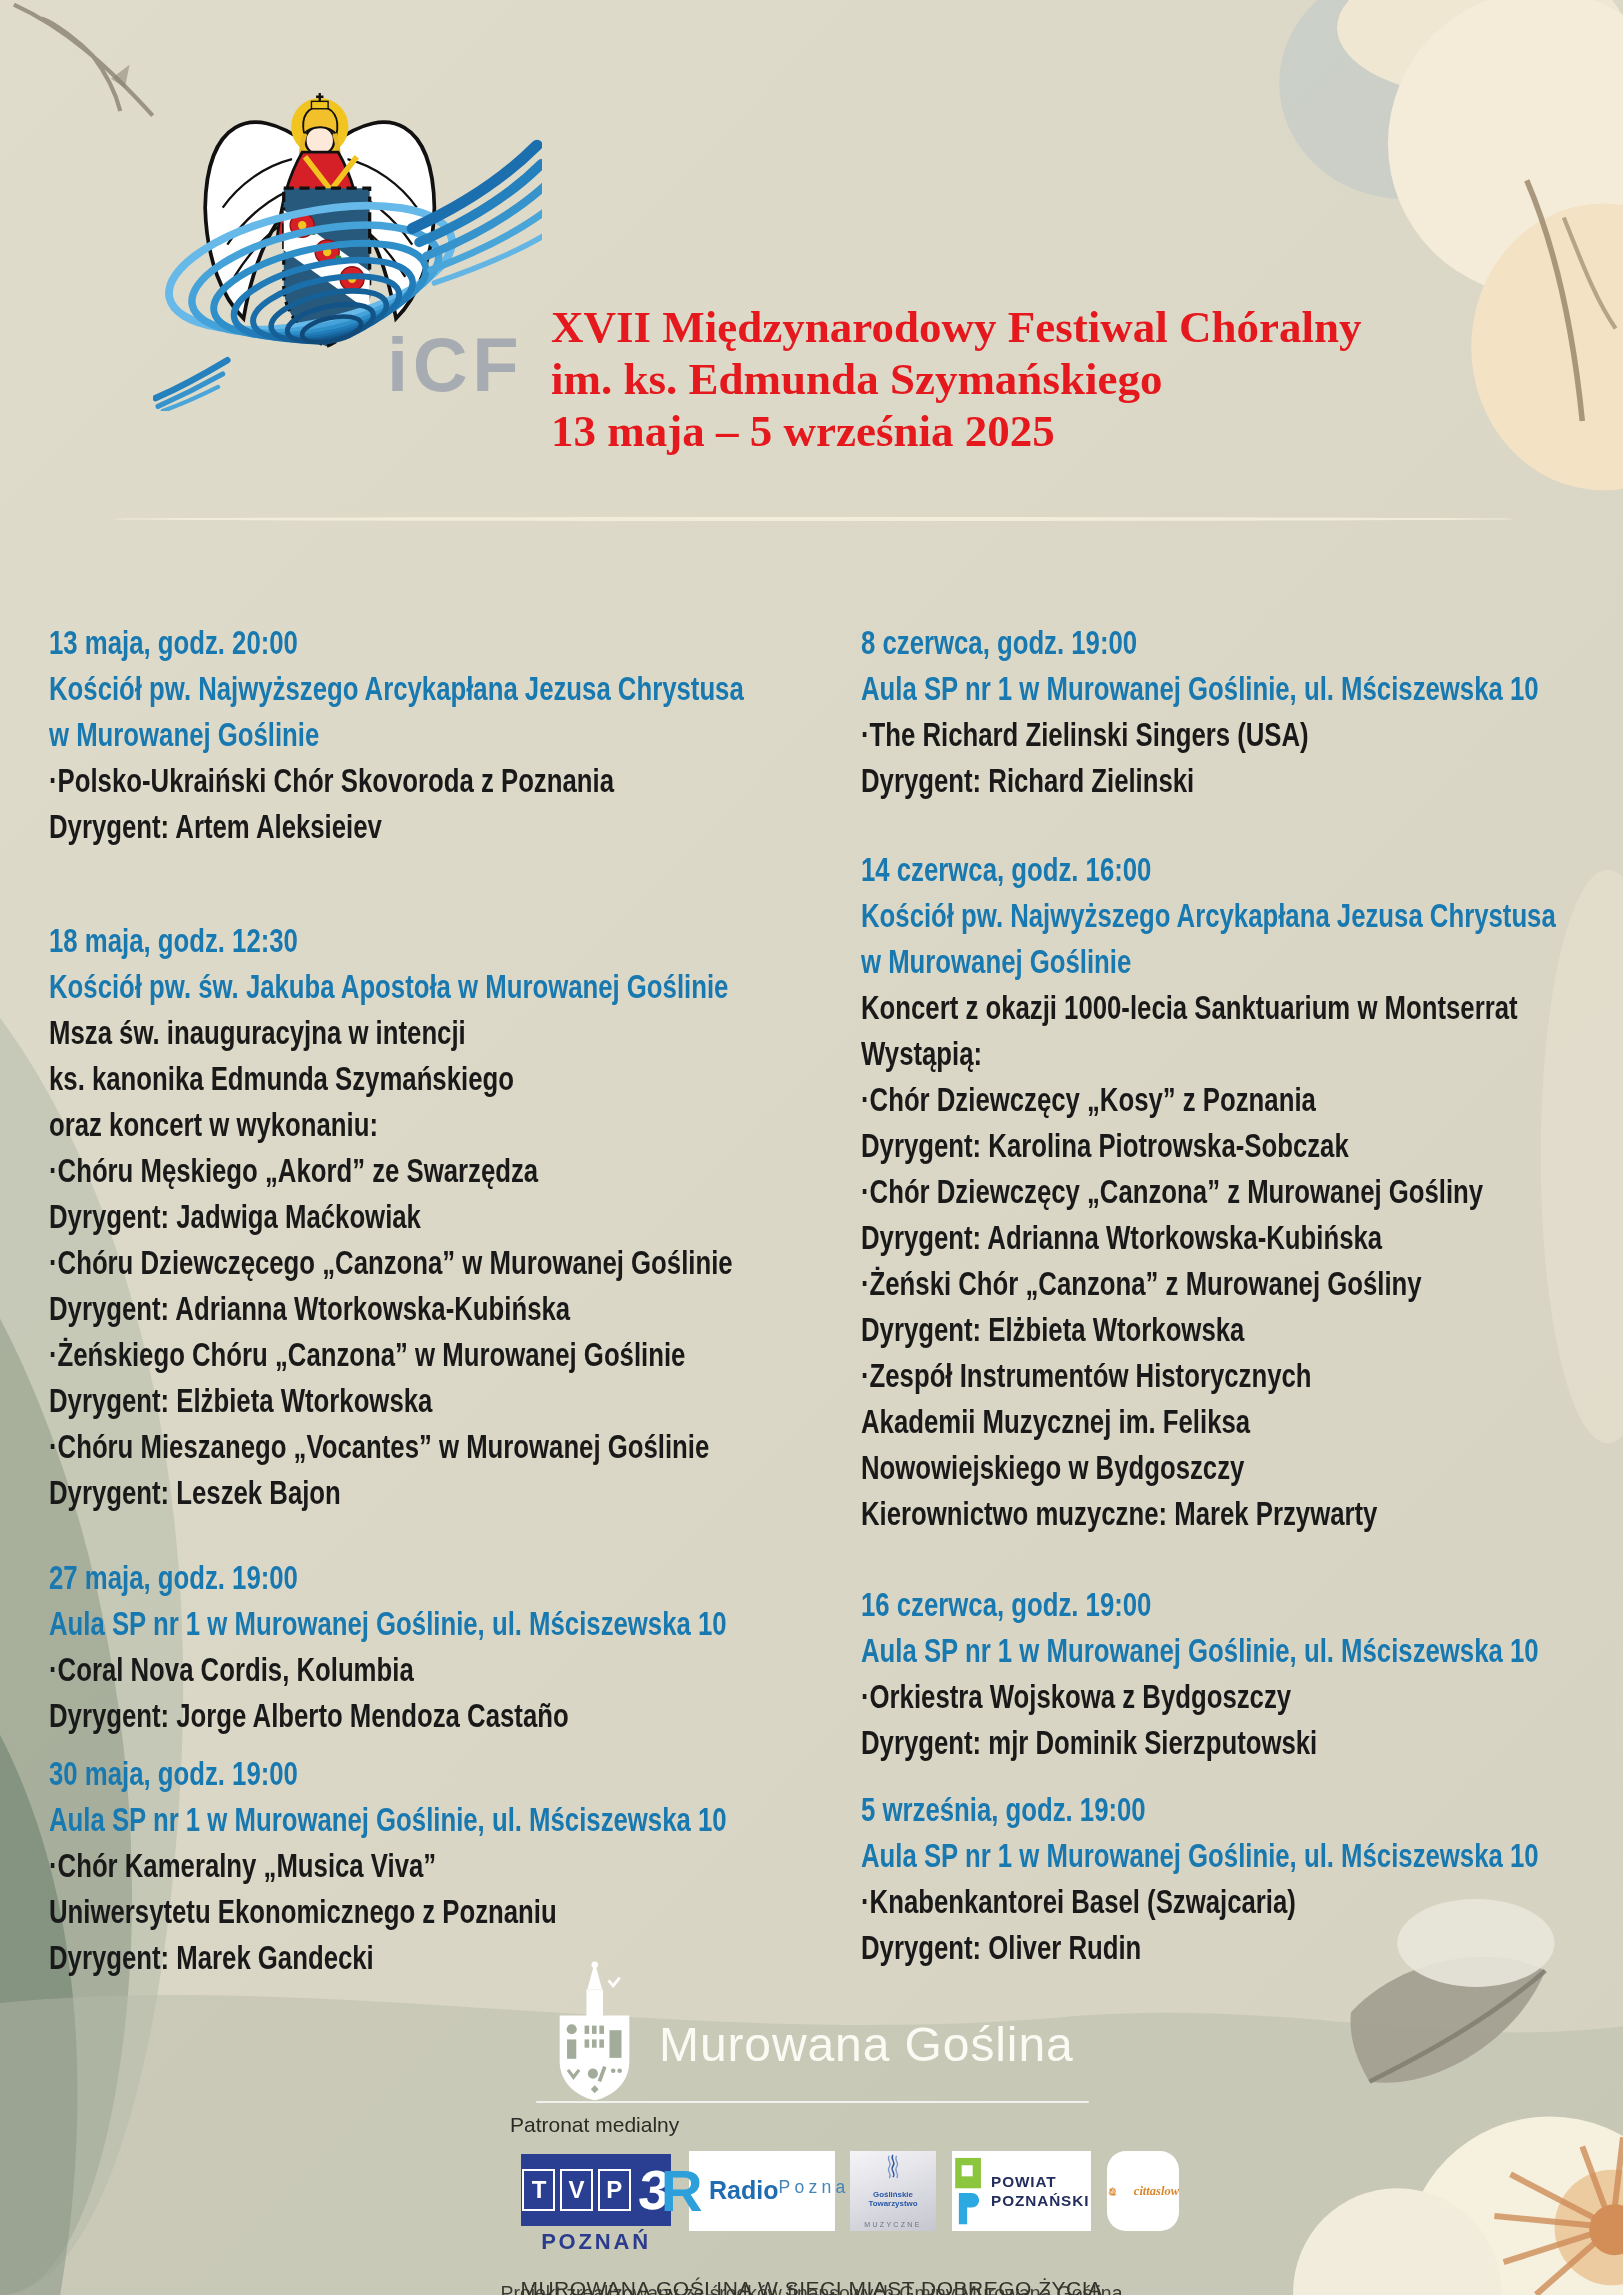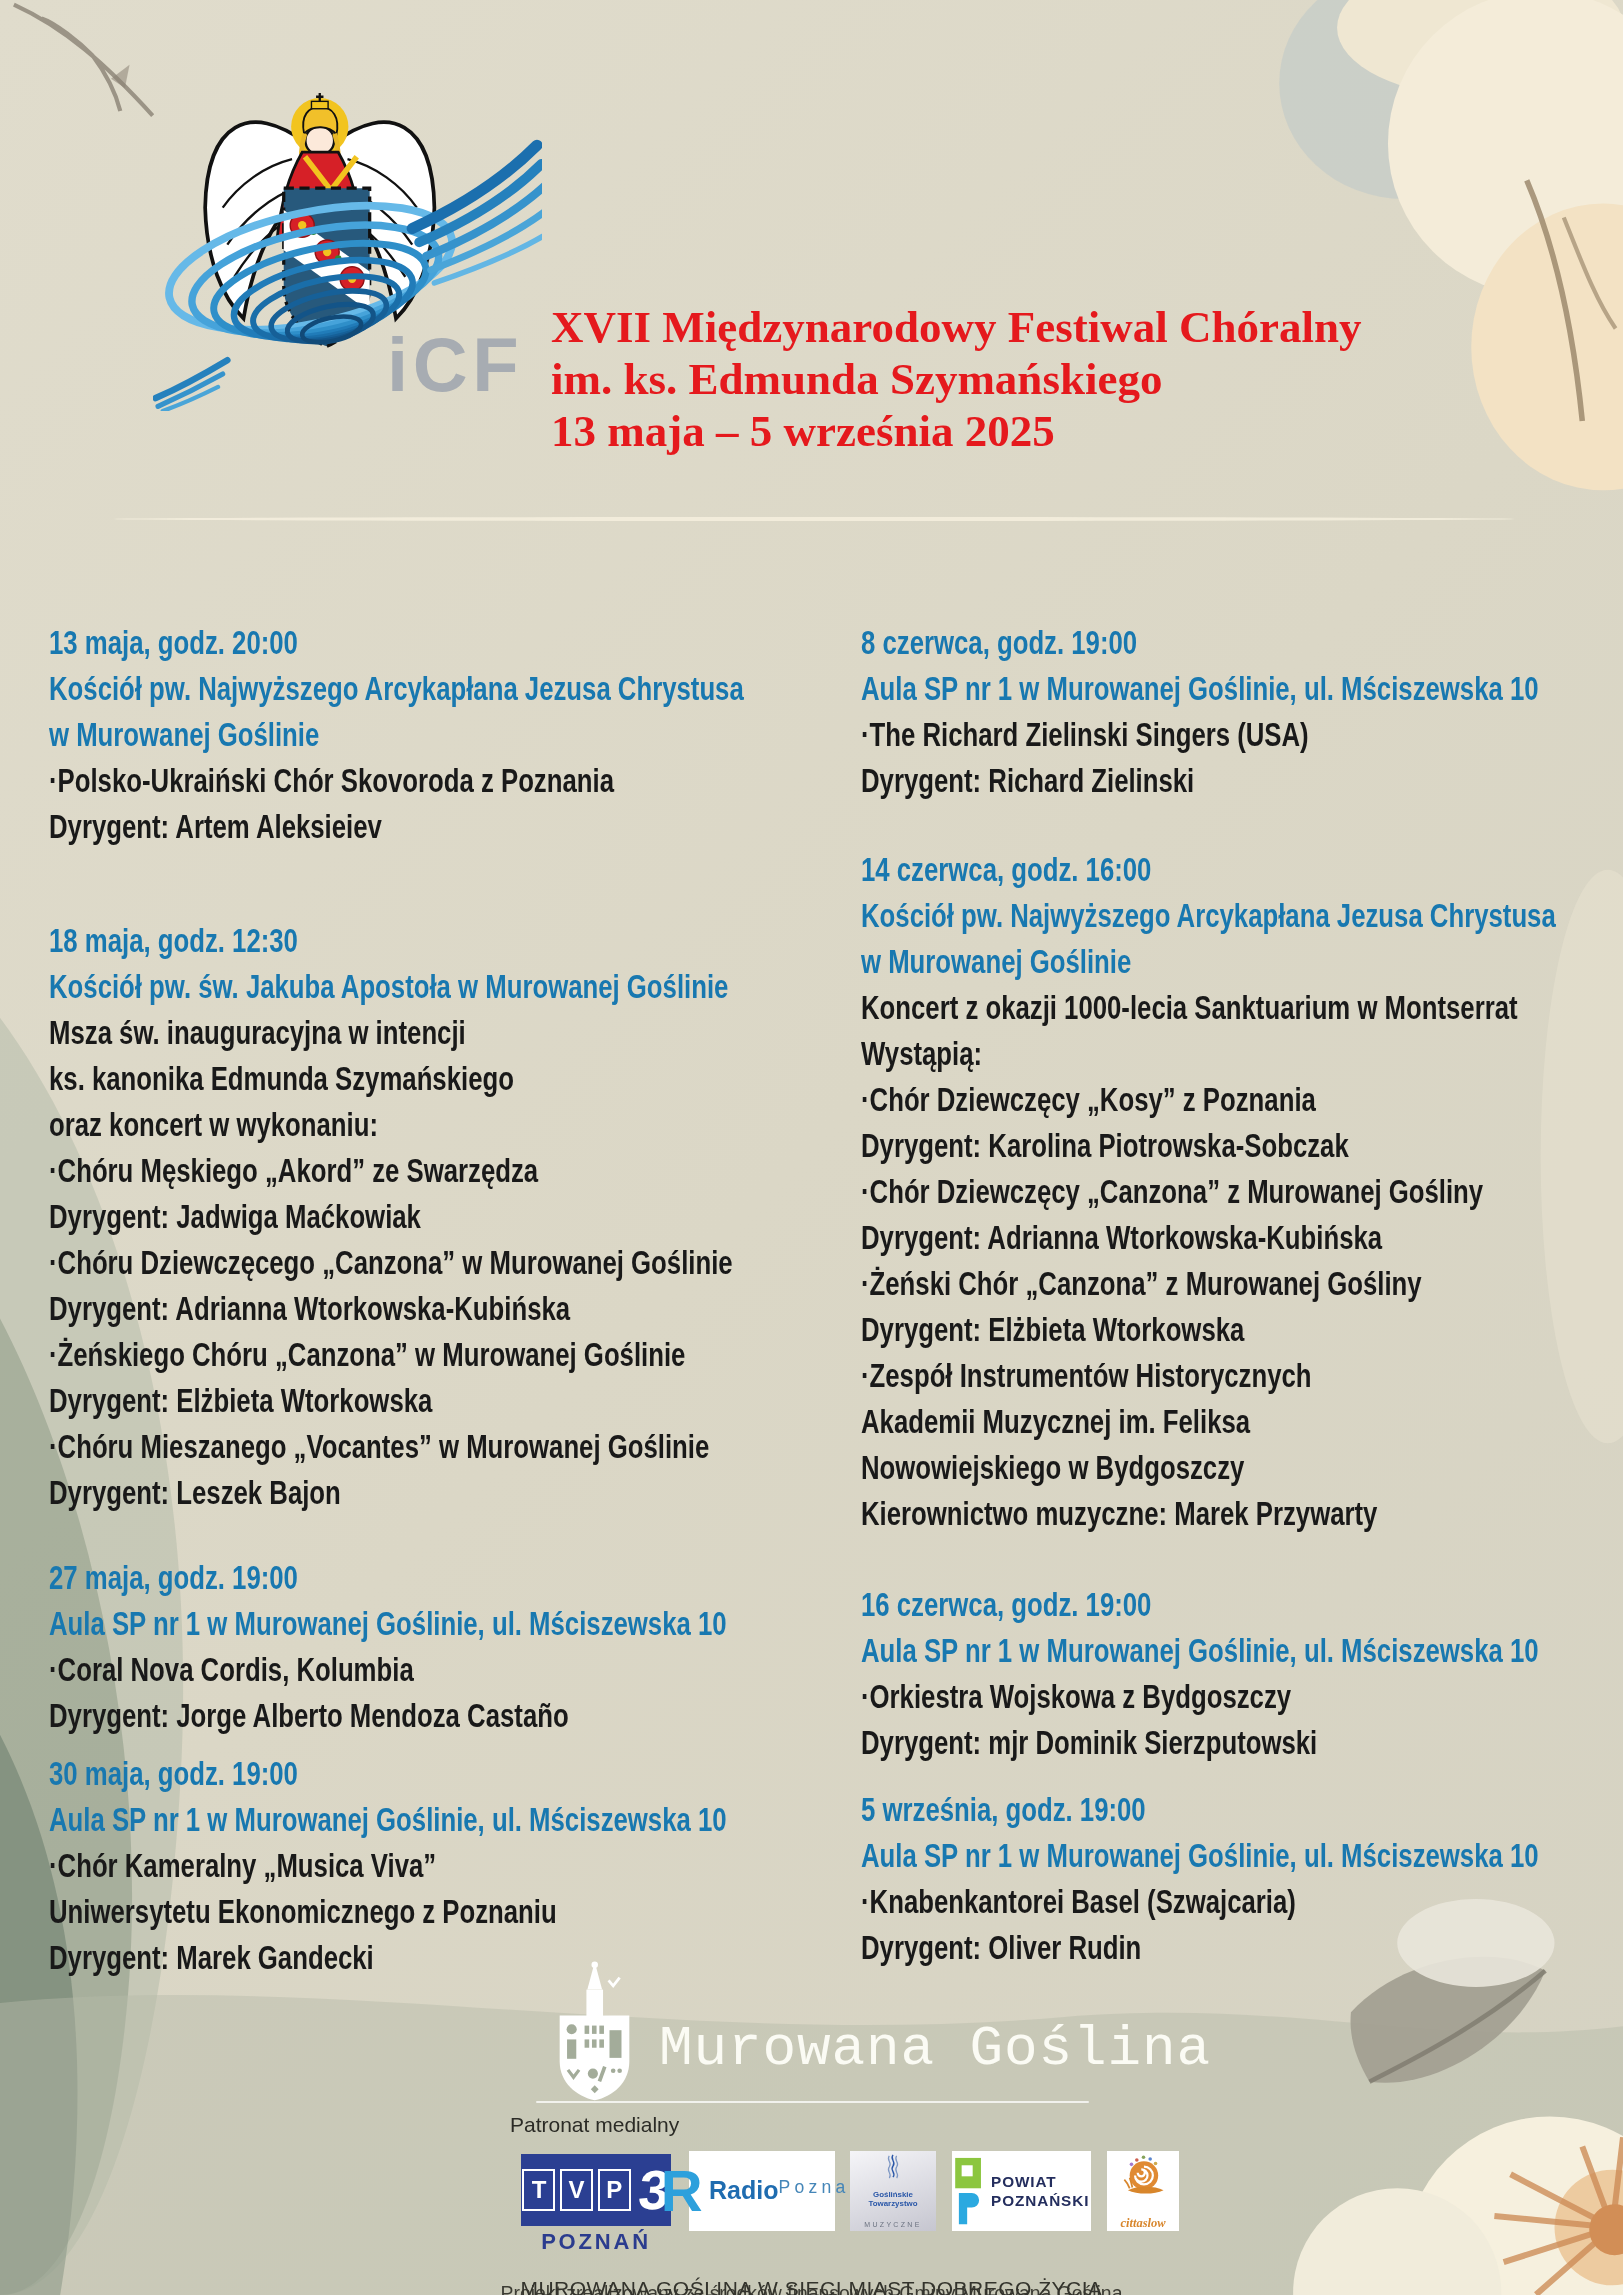--- a/index.html
+++ b/index.html
@@ -25,22 +25,22 @@
   .event{position:absolute;transform:scaleX(0.78);transform-origin:0 0;width:1064px;}
   .event .ln{font-weight:700;font-size:33px;line-height:46px;white-space:nowrap;color:#191919;}
   .event .ln.blue{color:#1878b0;}
   .col-l{left:49px;}
   .col-r{left:861px;}
   .ev-l0{top:620px;} .ev-l1{top:918px;} .ev-l2{top:1555px;} .ev-l3{top:1751px;}
   .ev-r0{top:620px;} .ev-r1{top:847px;} .ev-r2{top:1582px;} .ev-r3{top:1787px;}
 
   
   .mg-crest{position:absolute;left:554px;top:1961px;width:81px;height:143px;}
-  .mg-name{position:absolute;left:659px;top:2017px;font-size:56px;color:#fbfbf4;
-    letter-spacing:0.9px;font-weight:400;white-space:nowrap;font-family:Liberation Mono, monospace;}
+  .mg-name{position:absolute;left:659px;top:2017px;font-size:48px;color:#fbfbf4;
+    letter-spacing:0.9px;font-weight:400;white-space:nowrap;}
   .foot-rule{position:absolute;left:536px;top:2101px;width:553px;height:2.3px;
     background:rgba(255,255,255,.75);border-radius:1.4px;}
   .patronat{position:absolute;left:510px;top:2113px;font-size:21px;color:#2b2b26;}
   .logo-card{position:absolute;top:2151px;background:#fff;display:flex;align-items:center;justify-content:center;}
   .tvp-box{position:absolute;left:521px;top:2154px;width:150px;height:72px;background:#2b3f92;
     display:flex;align-items:center;justify-content:center;gap:4.6px;}
   .tvp-letter{display:inline-flex;align-items:center;justify-content:center;width:29px;height:38px;
     border:2.8px solid #fff;color:#fff;font-size:24px;font-weight:bold;}
   .tvp-three{color:#fff;font-size:55px;font-weight:bold;transform:skewX(-6deg);margin-left:3.7px;}
   .tvp-city{position:absolute;left:521px;top:2229px;width:150px;text-align:center;
@@ -51,21 +51,21 @@
   .radio-name{font-size:25px;font-weight:bold;color:#1f6cb0;line-height:1.1;}
   .radio-city{font-size:17.6px;color:#4586b8;letter-spacing:4.2px;line-height:1.2;}
   .gtm-card{left:850px;width:86px;height:80px;background:linear-gradient(160deg,#f5f5f8,#c6c6d0);
     flex-direction:column;gap:12px;}
   .gtm-glyph{width:28px;height:25px;}
   .gtm-l1{font-size:7.9px;font-weight:bold;color:#2a57a8;text-align:center;line-height:1.1;}
   .gtm-l2{font-size:7px;color:#6b7280;letter-spacing:2.3px;text-align:center;}
   .powiat-card{left:952px;width:139px;height:80px;gap:7.4px;}
   .powiat-text{display:flex;flex-direction:column;}
   .powiat-l{font-size:15.3px;font-weight:bold;color:#242e5e;letter-spacing:0.9px;line-height:1.25;}
-  .citta-card{left:1107px;width:72px;height:80px;flex-direction:column;gap:16px;}
+  .citta-card{left:1107px;width:72px;height:80px;gap:16px;border-radius:19px;}
   .citta-name{font-family:"Liberation Serif","DejaVu Serif",serif;font-style:italic;
     font-size:12.5px;color:#d8862c;font-weight:bold;}
   .credits{position:absolute;left:0;width:1623px;text-align:center;color:#3c3c34;}
   .cred-0{top:2238px;font-size:19.4px;margin-top:44px;}
   .cred-1{top:2259px;font-size:19.4px;}
   .cred-2{top:2277px;font-size:21px;color:#33332c;letter-spacing:0.5px;}
 </style>
 </head>
 <body>
 

